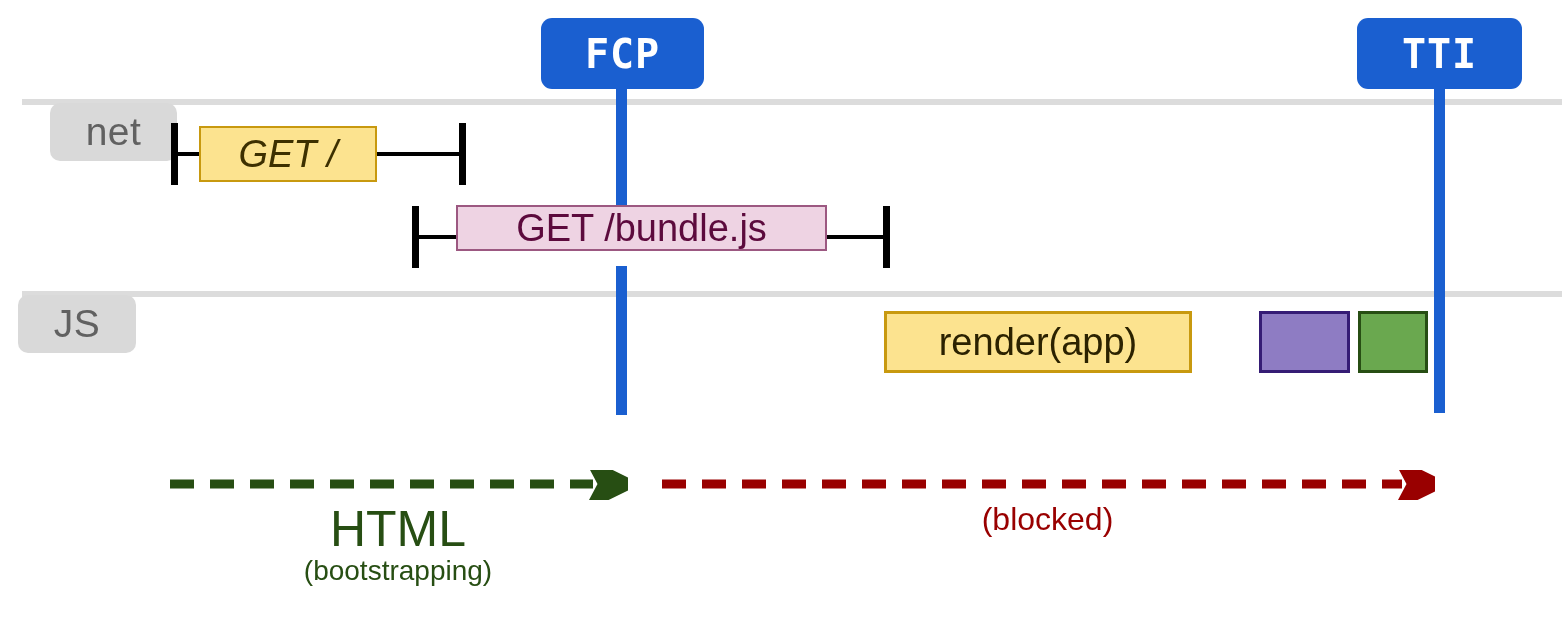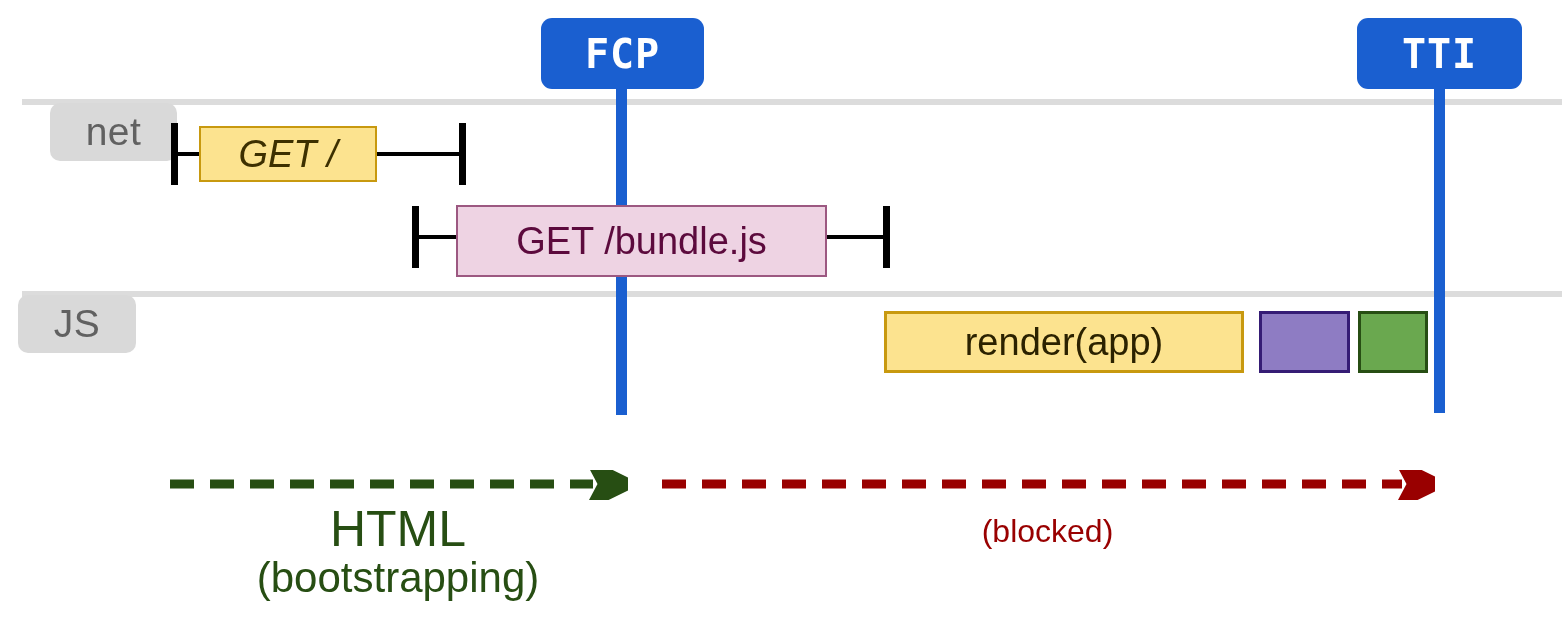--- a/index.html
+++ b/index.html
@@ -118,27 +118,27 @@
     position: absolute;
     text-align: center;
     line-height: 1.05;
   }
   .phase-label .main {
     display: block;
     font-size: 50px;
   }
   .phase-label .sub {
     display: block;
-    font-size: 42px;
+    font-size: 28px;
   }
   .phase-green .main, .phase-green .sub { color: #274e13; }
   .phase-red   { font-family: "Liberation Sans Narrow", "Liberation Sans", sans-serif; }
   .phase-red .main, .phase-red .sub { color: #990000; }
   .phase-red .main { font-size: 43px; }
-  .phase-red .sub  { font-size: 32px; margin-top: 12px; }
+  .phase-red .sub  { font-size: 32px; }
 </style>
 </head>
 <body>
 
 <div id="stage">
 
   <div class="lane-rule" id="rule-net"></div>
   <div class="lane-rule" id="rule-js"></div>
 
   <div class="lane-tag" id="tag-net">net</div>
@@ -149,25 +149,25 @@
   <div class="span-cap" style="left:459px; top:123px; height:62px;"></div>
   <div class="task-box net-html" style="left:199px; top:126px; width:178px; height:56px;">GET /</div>
 
   <div class="span-cap" style="left:412px; top:206px; height:62px;"></div>
   <div class="span-line" style="left:412px; top:235px; width:478px;"></div>
   <div class="span-cap" style="left:883px; top:206px; height:62px;"></div>
 
   <div class="milestone-line" style="left:616px; top:88px; height:121px;"></div>
   <div class="milestone-line" style="left:616px; top:266px; height:149px;"></div>
 
-  <div class="task-box net-js" style="left:456px; top:205px; width:371px; height:72px;">GET /bundle.js</div>
+  <div class="task-box net-js" style="left:456px; top:205px; width:371px; height:46px;">GET /bundle.js</div>
 
   <div class="milestone-line" style="left:1434px; top:88px; height:325px;"></div>
 
-  <div class="task-box js-render" style="left:884px; top:311px; width:360px; height:62px;">render(app)</div>
+  <div class="task-box js-render" style="left:884px; top:311px; width:308px; height:62px;">render(app)</div>
   <div class="swatch-box swatch-purple" style="left:1259px; top:311px; width:91px; height:62px;"></div>
   <div class="swatch-box swatch-green" style="left:1358px; top:311px; width:70px; height:62px;"></div>
 
   <div class="milestone-badge" style="left:541px; top:18px; width:163px; height:71px;">FCP</div>
   <div class="milestone-badge" style="left:1357px; top:18px; width:165px; height:71px;">TTI</div>
 
   <svg class="phase-arrow" style="left:168px; top:470px; width:460px;" viewBox="0 0 460 30" preserveAspectRatio="none">
     <defs>
       <marker id="arrow-green" markerWidth="7" markerHeight="7" refX="1.2" refY="3.2" orient="auto">
         <path d="M0,0 L6.6,3.2 L0,6.4 L1.7,3.2 Z" fill="#274e13"></path>

